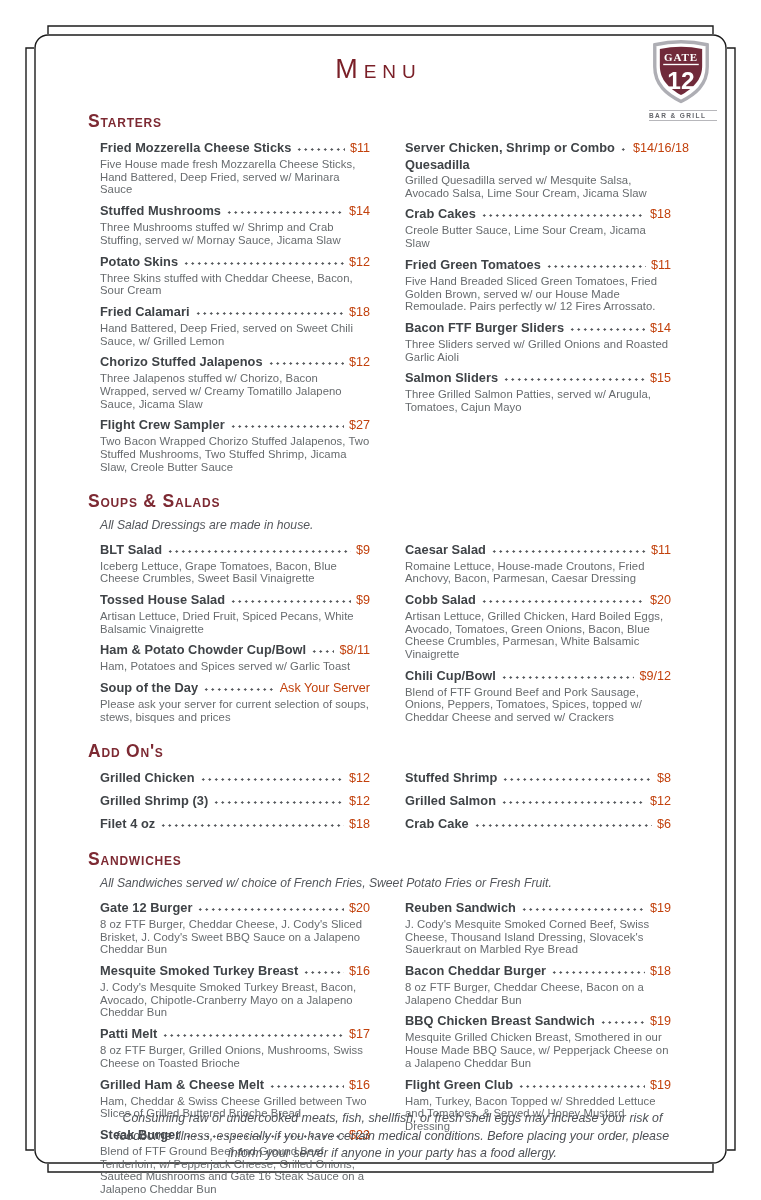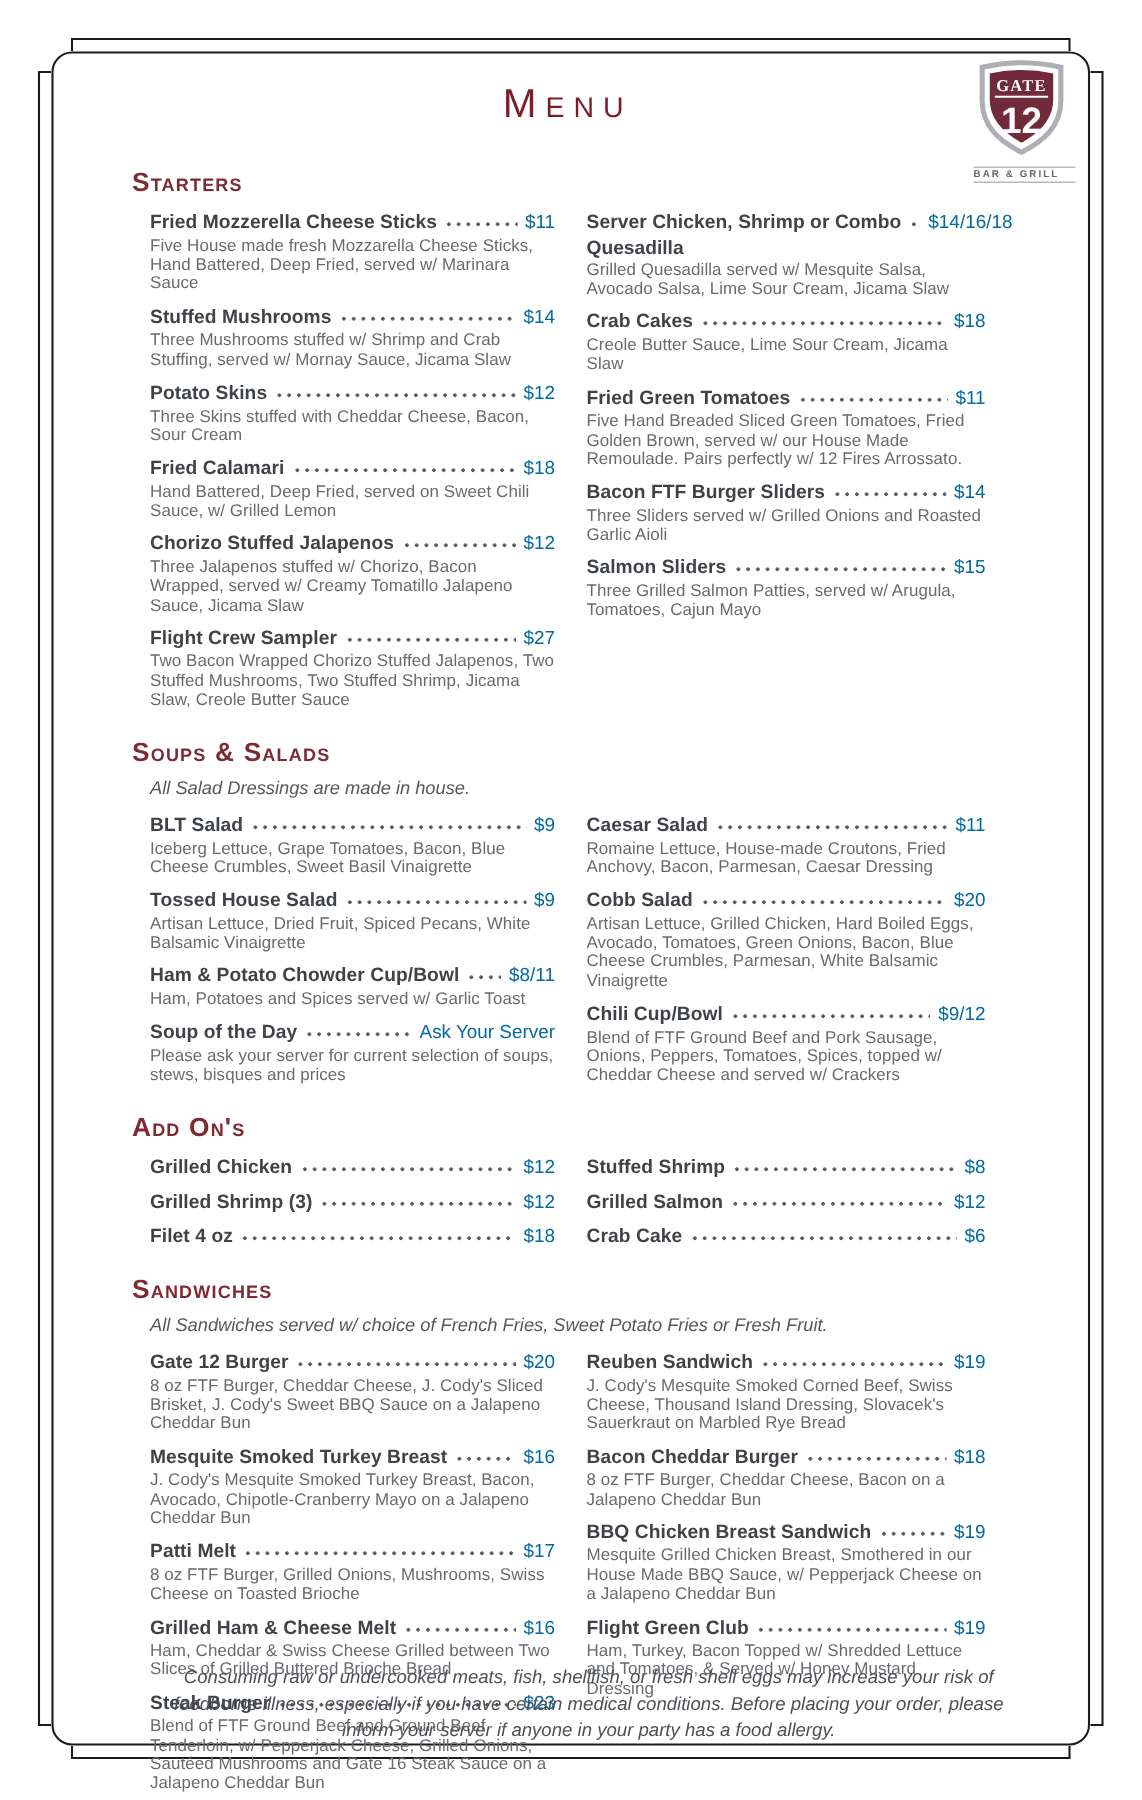--- a/index.html
+++ b/index.html
@@ -21,33 +21,33 @@
     padding:1px 0;white-space:nowrap;
   }
   .section{margin-bottom:10px;}
   .section-title{
     margin:0 0 8px 0;font-variant:small-caps;font-weight:700;
     font-size:17.5px;letter-spacing:.8px;color:#7d2a33;
   }
   .section-note{
     font-style:italic;color:#54575c;font-size:12.2px;margin:-2px 0 10px 12px;
   }
-  .cols{display:grid;grid-template-columns:270px 266px;column-gap:21px;padding-left:12px;}
+  .cols{display:grid;grid-template-columns:270px 266px;column-gap:35px;padding-left:12px;}
   .item{margin-bottom:7px;}
   .item-row{display:flex;align-items:baseline;}
   .item-name{
     font-weight:700;font-size:12.8px;color:#3f4347;white-space:nowrap;
     line-height:15px;letter-spacing:.05px;
   }
   .dots{
     flex:1 1 8px;min-width:8px;height:5px;margin:0 5px;align-self:baseline;
     background-image:radial-gradient(circle,#55585c 1.05px,transparent 1.35px);
     background-size:6.5px 5px;background-repeat:repeat-x;background-position:0 100%;
   }
-  .item-price{font-size:12.6px;color:#0369a1;white-space:nowrap;line-height:15px;}
+  .item-price{font-size:12.6px;color:#c2410c;white-space:nowrap;line-height:15px;}
   .item-name2{font-weight:700;font-size:12.8px;color:#3f4347;line-height:15px;margin-top:1px;}
   .item-desc{font-size:11.3px;color:#676b6e;line-height:12.7px;margin-top:2px;letter-spacing:.05px;}
   .section.compact .item{margin-bottom:7px;}
   .section.compact .item-row{line-height:15px;}
   .footer{
     position:absolute;left:85px;right:85px;bottom:37px;text-align:center;
     font-style:italic;font-size:12.4px;color:#4d5055;line-height:1.42;margin-left:24px;
   }
 </style>
 </head>

